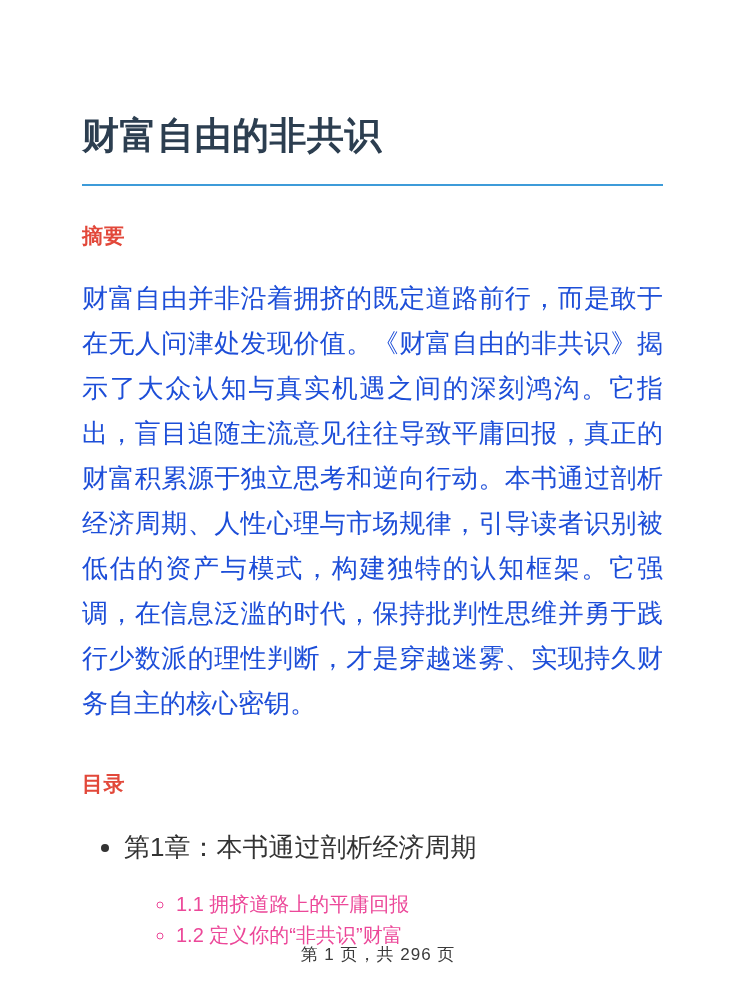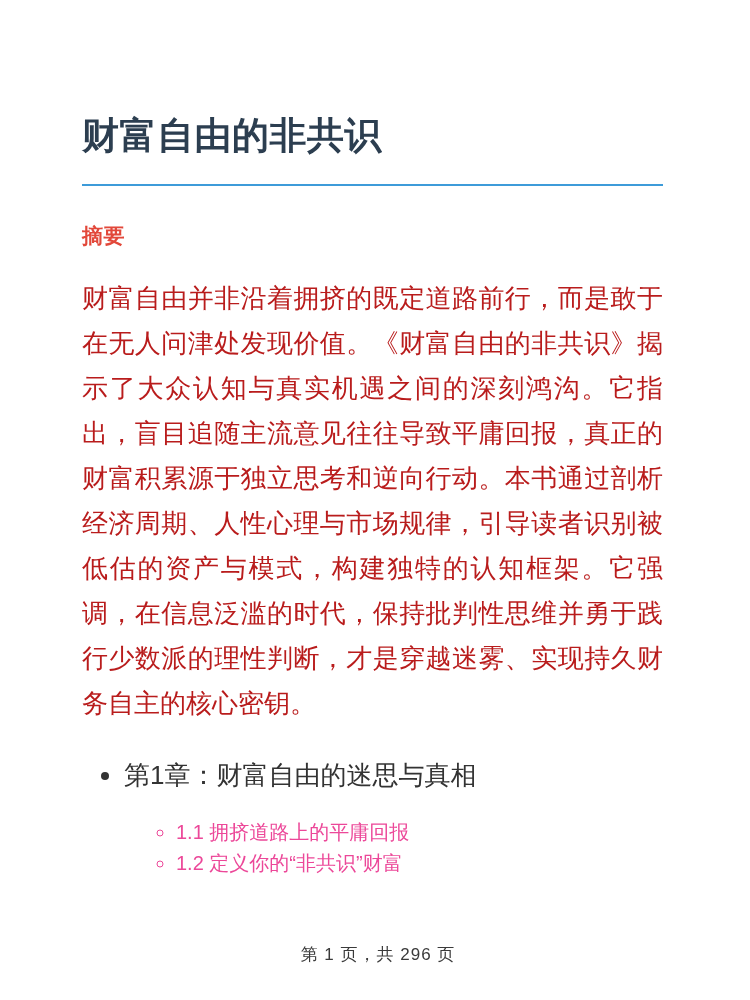--- a/index.html
+++ b/index.html
@@ -35,21 +35,21 @@
     font-size: 21px;
     font-weight: 700;
     color: #e2483a;
     letter-spacing: 0.5px;
   }
   .abstract-heading { margin-top: 36px; }
   .abstract-body {
     margin-top: 26px;
     font-size: 26px;
     line-height: 45px;
-    color: #b91c1c;
+    color: #1d4ed8;
     text-align: justify;
   }
   .toc-heading { margin-top: 44px; }
   .toc-list {
     margin-top: 32px;
     padding-left: 42px;
     list-style: disc;
     color: #333333;
   }
   .toc-chapter {
@@ -87,24 +87,25 @@
   <div class="content">
 
     <h1 class="doc-title">财富自由的非共识</h1>
 
     <hr class="title-rule">
 
     <h2 class="section-heading abstract-heading">摘要</h2>
 
     <p class="abstract-body">财富自由并非沿着拥挤的既定道路前行，而是敢于在无人问津处发现价值。《财富自由的非共识》揭示了大众认知与真实机遇之间的深刻鸿沟。它指出，盲目追随主流意见往往导致平庸回报，真正的财富积累源于独立思考和逆向行动。本书通过剖析经济周期、人性心理与市场规律，引导读者识别被低估的资产与模式，构建独特的认知框架。它强调，在信息泛滥的时代，保持批判性思维并勇于践行少数派的理性判断，才是穿越迷雾、实现持久财务自主的核心密钥。</p>
 
+    <h2 class="section-heading toc-heading">目录</h2>
 
     <ul class="toc-list">
       <li class="toc-chapter">
-        <span>第1章：财富自由的迷思与真相</span>
+        <span>第1章：本书通过剖析经济周期</span>
         <ul class="toc-sublist">
           <li class="toc-subitem">1.1 拥挤道路上的平庸回报</li>
           <li class="toc-subitem">1.2 定义你的“非共识”财富</li>
         </ul>
       </li>
     </ul>
 
   </div>
 
   <div class="page-footer">第 1 页，共 296 页</div>

